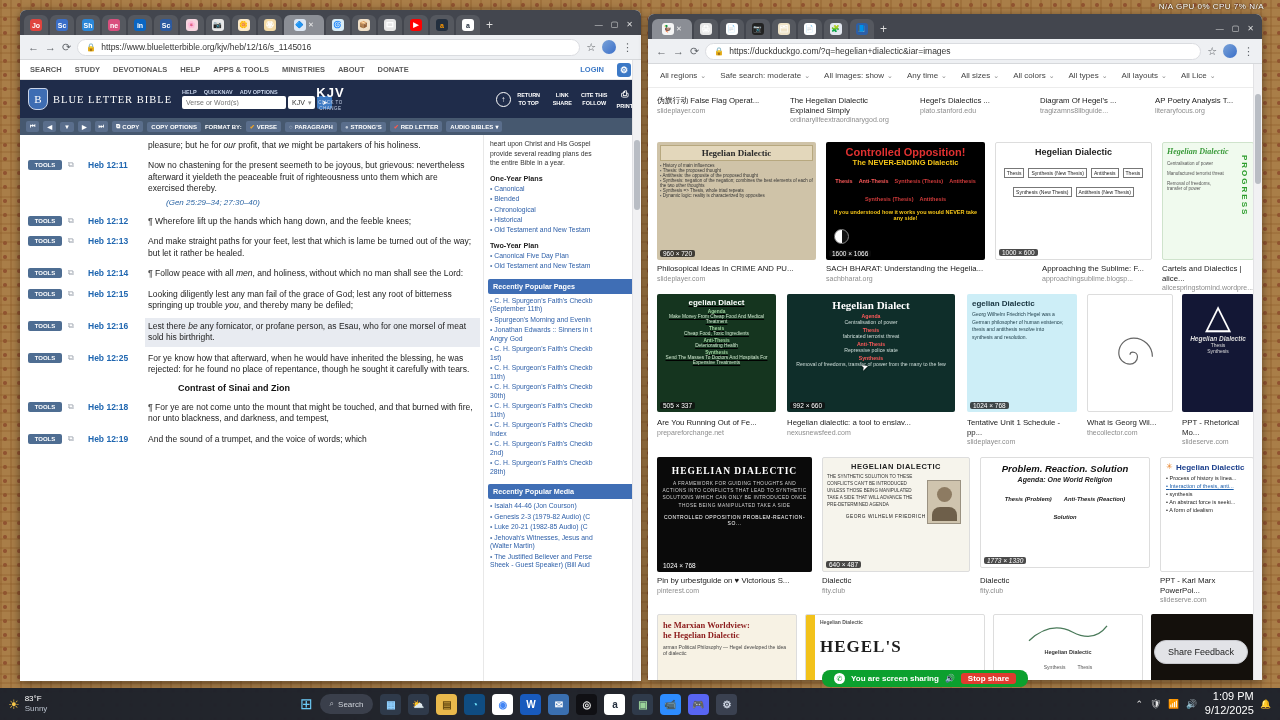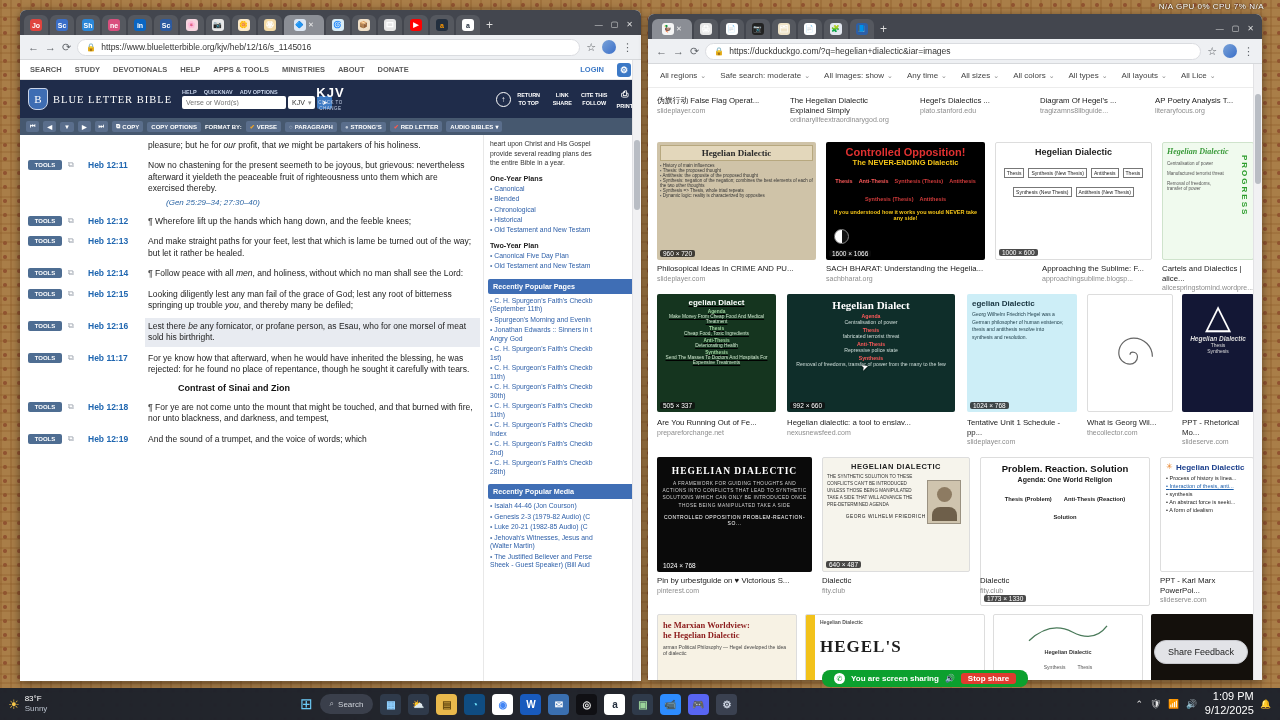--- a/index.html
+++ b/index.html
@@ -390,21 +390,21 @@
             </div>
             <div class="verse-row">
               <div class="tools-btn">TOOLS</div>
               <div class="copy-ic">⧉</div>
               <div class="verse-ref">Heb 12:16</div>
               <div class="verse-text hl">Lest there <i>be</i> any fornicator, or profane person, as Esau, who for one morsel of meat sold his birthright.</div>
             </div>
             <div class="verse-row">
               <div class="tools-btn">TOOLS</div>
               <div class="copy-ic">⧉</div>
-              <div class="verse-ref">Heb 11:17</div>
+              <div class="verse-ref">Heb 12:25</div>
               <div class="verse-text">For ye know how that afterward, when he would have inherited the blessing, he was rejected: for he found no place of repentance, though he sought it carefully with tears.</div>
               <div class="v-extra section-heading">Contrast of Sinai and Zion</div>
             </div>
             <div class="verse-row">
               <div class="tools-btn">TOOLS</div>
               <div class="copy-ic">⧉</div>
               <div class="verse-ref">Heb 12:18</div>
               <div class="verse-text"><span class="pil">¶ </span>For ye are not come unto the mount that might be touched, and that burned with fire, nor unto blackness, and darkness, and tempest,</div>
             </div>
             <div class="verse-row">
@@ -654,21 +654,21 @@
             <div class="portrait"></div>
             <div class="tile-title">HEGELIAN DIALECTIC</div>
             <div class="tile-line">THE SYNTHETIC SOLUTION TO THESE CONFLICTS CAN'T BE INTRODUCED UNLESS THOSE BEING MANIPULATED TAKE A SIDE THAT WILL ADVANCE THE PRE-DETERMINED AGENDA</div>
             <div class="tile-footer">GEORG WILHELM FRIEDRICH HEGEL</div>
             <div class="tile-badge">640 × 487</div>
           </div>
           <div class="cap" style="left: 174px; width: 148px; top: 488px;">
             <div class="cap-title">Dialectic</div>
             <div class="cap-domain">fity.club</div>
           </div>
-          <div class="tile tile--problem" style="left: 332px; width: 170px; top: 369px; height: 149px;"><div class="tile-title">Problem. Reaction. Solution</div><div class="tile-subtitle">Agenda: One World Religion</div><div class="tile-line">Thesis (Problem)</div><div class="tile-line">Anti-Thesis (Reaction)</div><div class="tile-line">Solution</div><div class="tile-badge">1773 × 1330</div></div>
+          <div class="tile tile--problem" style="left: 332px; width: 170px; top: 369px; height: 111px; font-style: italic;"><div class="tile-title">Problem. Reaction. Solution</div><div class="tile-subtitle">Agenda: One World Religion</div><div class="tile-line">Thesis (Problem)</div><div class="tile-line">Anti-Thesis (Reaction)</div><div class="tile-line">Solution</div><div class="tile-badge">1773 × 1330</div></div>
           <div class="cap" style="left: 332px; width: 170px; top: 488px;">
             <div class="cap-title">Dialectic</div>
             <div class="cap-domain">fity.club</div>
           </div>
           <div class="tile tile--bullets" style="left: 512px; width: 94px; top: 369px; height: 115px;">
             <span class="star-ic">✳</span>
             <div class="tile-title">Hegelian Dialectic</div>
             <div class="tile-line">Process of history is linea...</div>
             <div class="tile-line linkline">Interaction of thesis, anti...</div>
             <div class="tile-line">synthesis</div>

